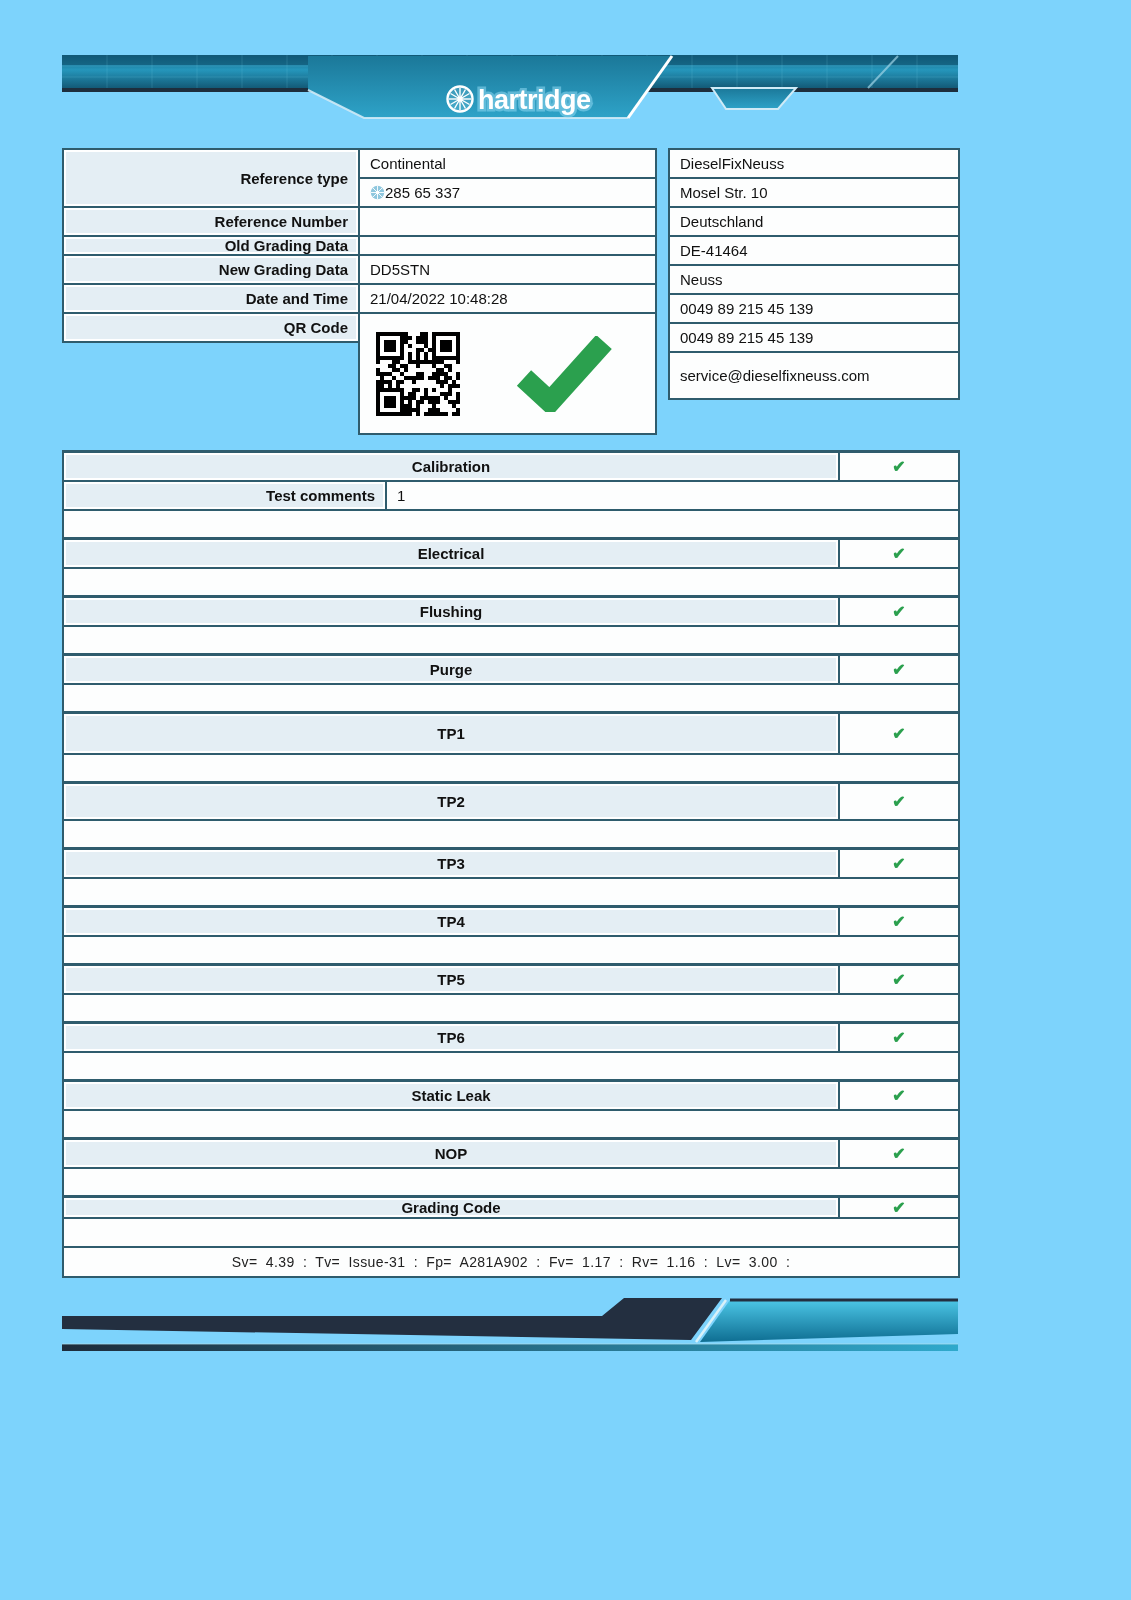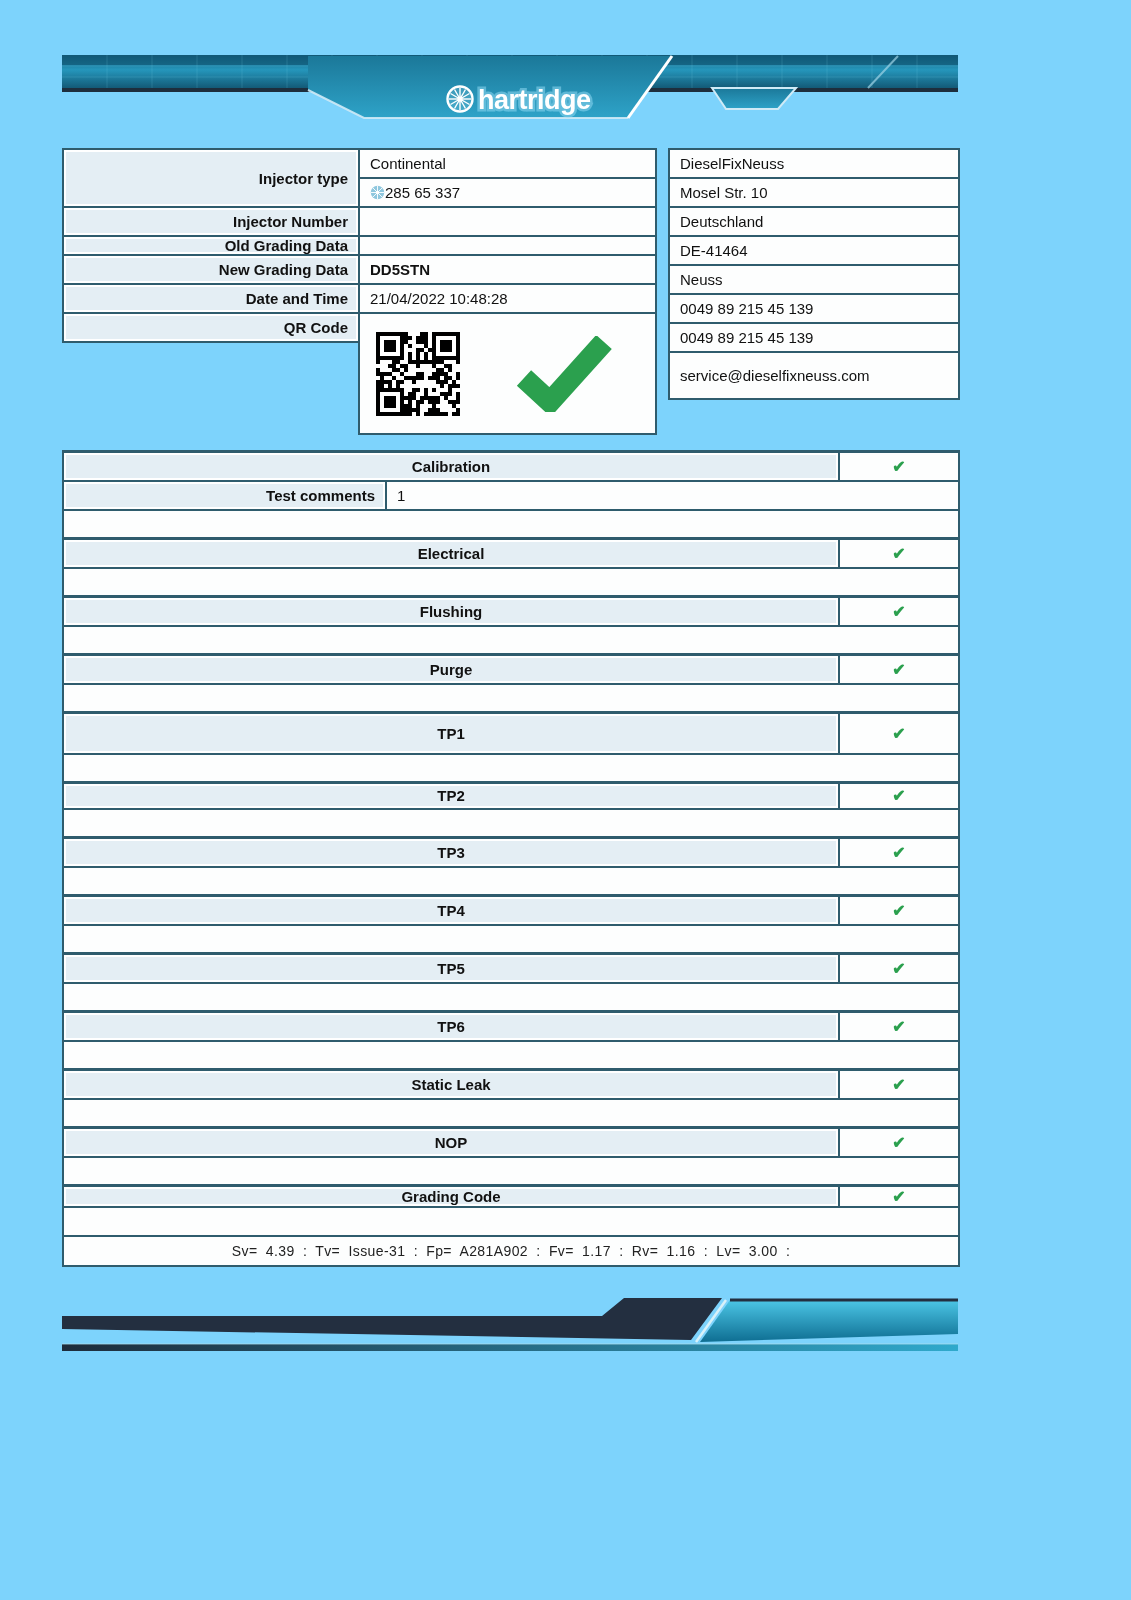--- a/index.html
+++ b/index.html
@@ -7,21 +7,21 @@
         font-family:"Liberation Sans",sans-serif;color:#111;overflow:hidden;}
   .abs{position:absolute;}
 
   
   table{border-collapse:collapse;table-layout:fixed;}
   td{border:2px solid #2f5c6d;font-size:15px;padding:0 10px;vertical-align:middle;
      white-space:nowrap;overflow:hidden;}
   .lbl{background:#e4eef4;font-weight:bold;text-align:right;
        box-shadow:inset 0 0 0 2px #ffffff;}
   .val{background:#fdfefe;text-align:left;}
-  .bold{font-weight:bold;margin-top:21px;}
+  .bold{font-weight:normal;margin-top:21px;}
   .nob{border:none!important;background:transparent;}
 
   
   .numcell{display:flex;align-items:center;border:none;padding:0;}
 
   
   .qrcell{padding:0 0 0 16px;}
   .qrflex{display:flex;align-items:center;gap:56px;height:100%;}
   .qr{width:84px;height:84px;background:#fff;}
 
@@ -91,42 +91,42 @@
     </g>
   </svg>
 
   <table class="abs" style="left:62px;top:148px;width:593px">
     <colgroup>
         <col style="width:296px">
         <col style="width:297px">
       </colgroup>
     <tbody>
         <tr style="height:29px">
-      <td class="lbl" rowspan="2">Injector type</td>
+      <td class="lbl" rowspan="2">Reference type</td>
       <td class="val">Continental</td>
     </tr>
     <tr style="height:29px">
       <td class="val">
         <span class="numcell">
           <svg width="15" height="15" viewBox="0 0 20 20">
             <circle cx="10" cy="10" r="9" fill="#8ec7de"></circle>
             <g stroke="#ffffff" stroke-width="1.2">
               <line x1="10" y1="1" x2="10" y2="19"></line>
                   <line x1="1" y1="10" x2="19" y2="10"></line>
               <line x1="3.6" y1="3.6" x2="16.4" y2="16.4"></line>
                   <line x1="3.6" y1="16.4" x2="16.4" y2="3.6"></line>
             </g>
             <circle cx="10" cy="10" r="2.4" fill="#ffffff"></circle>
           </svg>
           <span>285 65 337</span>
         </span>
       </td>
     </tr>
     <tr style="height:29px">
-      <td class="lbl">Injector Number</td>
+      <td class="lbl">Reference Number</td>
       <td class="val"></td>
     </tr>
     <tr style="height:14px">
       <td class="lbl">Old Grading Data</td>
       <td class="val"></td>
     </tr>
     <tr style="height:29px">
       <td class="lbl">New Grading Data</td>
       <td class="val bold">DD5STN</td>
     </tr>
@@ -230,21 +230,21 @@
         </tr>
 
     <tr style="height:41px">
       <td class="sec" colspan="2">TP1</td>
       <td class="chk"><span class="chkmark">✔</span></td>
     </tr>
     <tr style="height:29px">
           <td class="spacer" colspan="3"></td>
         </tr>
 
-    <tr style="height:26px">
+    <tr style="height:37px">
       <td class="sec" colspan="2">TP2</td>
       <td class="chk"><span class="chkmark">✔</span></td>
     </tr>
     <tr style="height:29px">
           <td class="spacer" colspan="3"></td>
         </tr>
 
     <tr style="height:29px">
       <td class="sec" colspan="2">TP3</td>
       <td class="chk"><span class="chkmark">✔</span></td>

